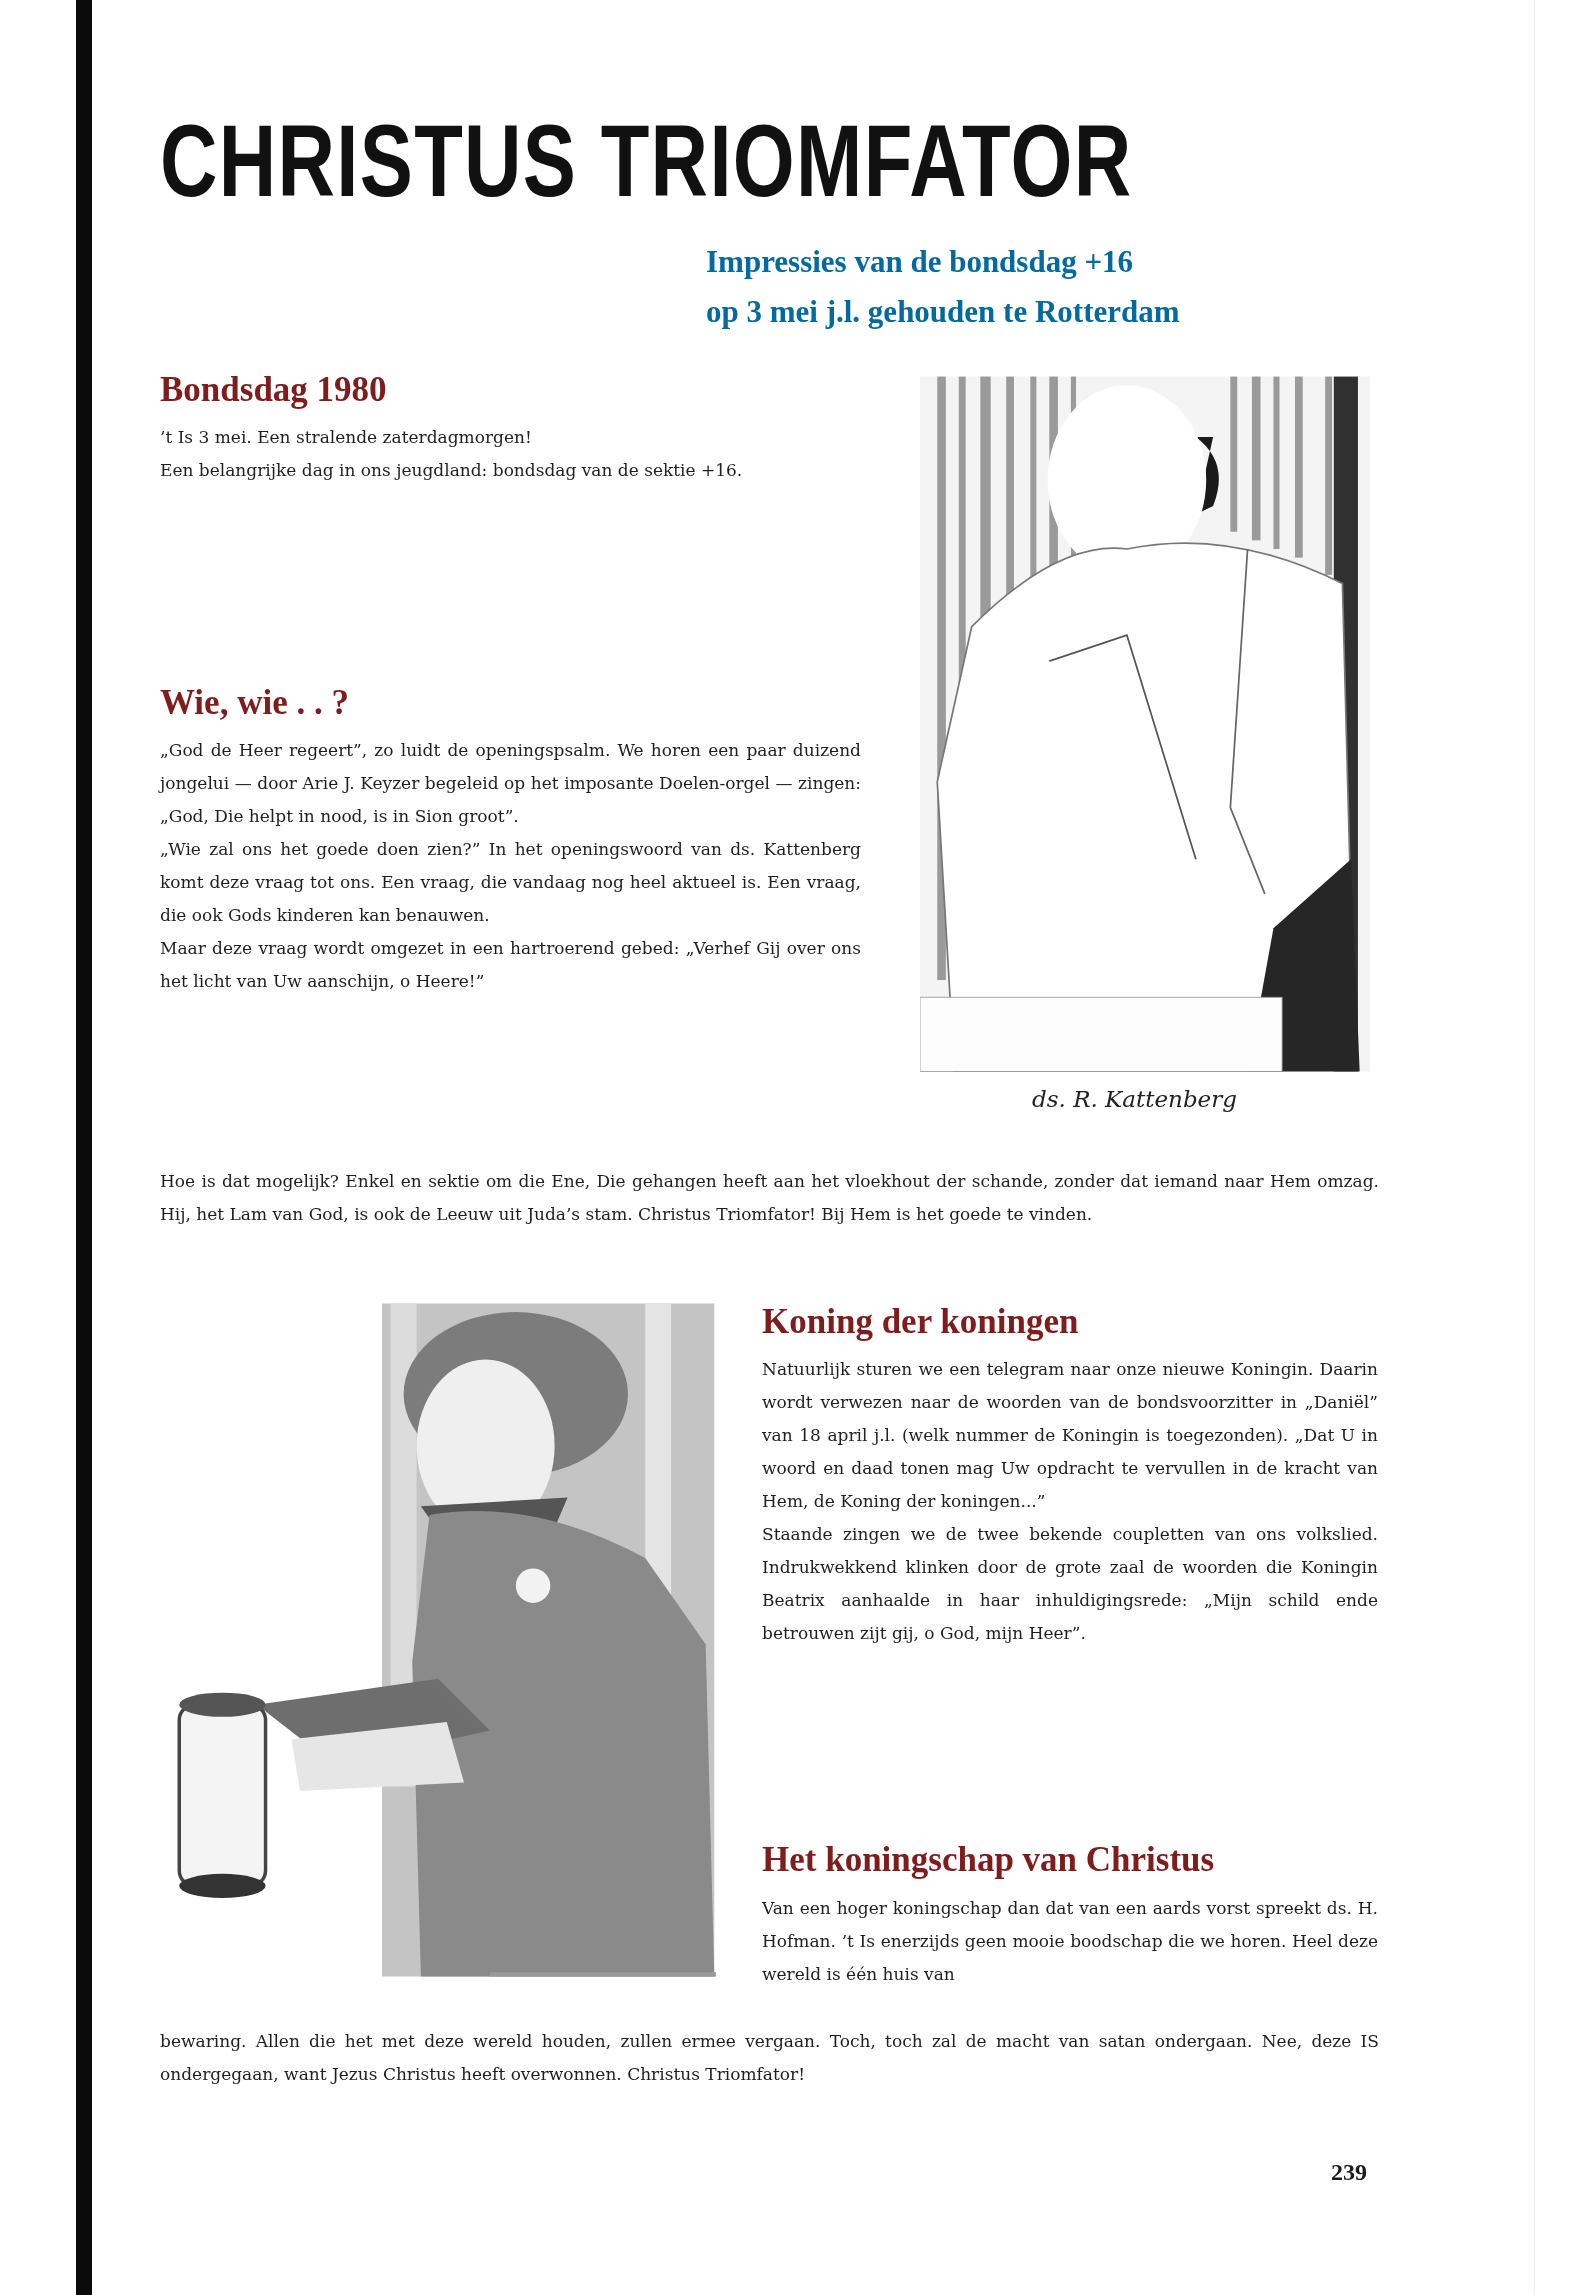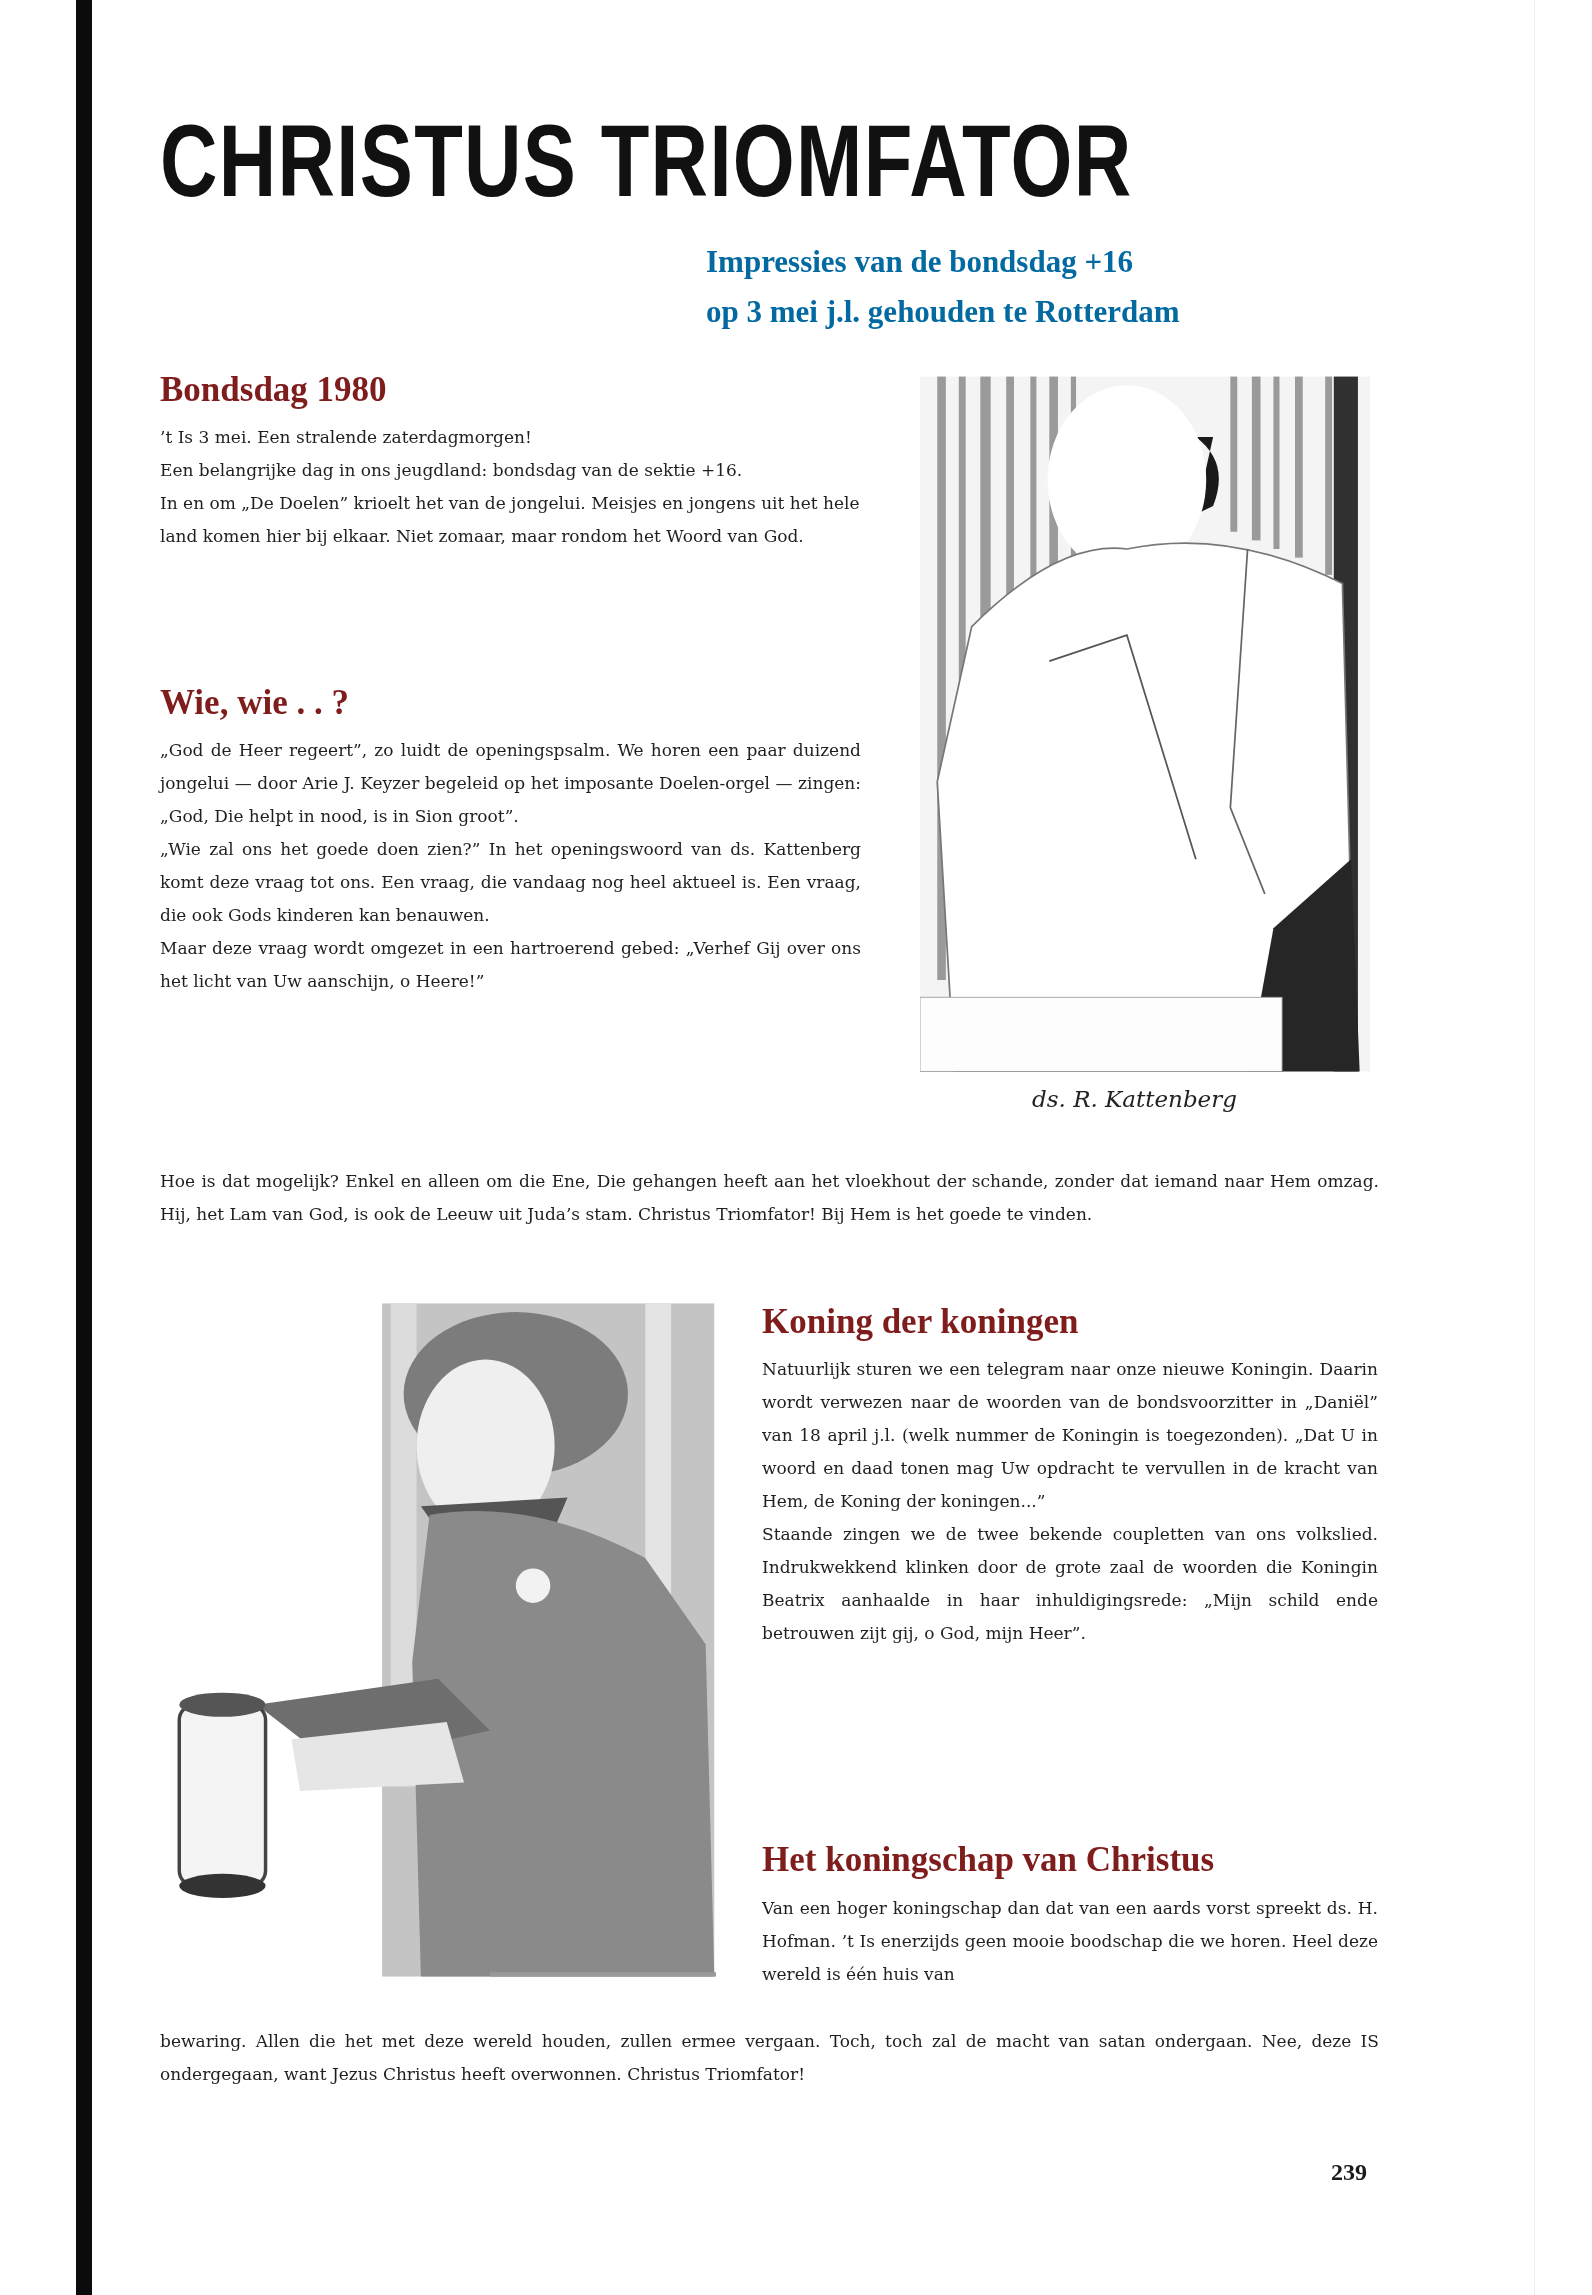--- a/index.html
+++ b/index.html
@@ -26,30 +26,29 @@
 <div class="title">CHRISTUS TRIOMFATOR</div>
 <div class="subtitle">
   <div>Impressies van de bondsdag +16</div>
   <div>op 3 mei j.l. gehouden te Rotterdam</div>
 </div>
 
 <div class="heading" style="left:160px; top:371px;">Bondsdag 1980</div>
 <div class="body" style="left:160px; top:421px; width:701px; text-align:left;">
   <p>’t Is 3 mei. Een stralende zaterdagmorgen!</p>
   <p>Een belangrijke dag in ons jeugdland: bondsdag van de sektie +16.</p>
-  <p>In en om „De Doelen” krioelt het van de jongelui. Meisjes en jongens uit het hele land komen hier bij elkaar. Niet zomaar, maar rondom het Woord van God.</p>
 </div>
 
 <div class="heading" style="left:160px; top:684px;">Wie, wie . . ?</div>
 <div class="body" style="left:160px; top:734px; width:701px;">
   <p>„God de Heer regeert”, zo luidt de openingspsalm. We horen een paar duizend jongelui — door Arie J. Keyzer begeleid op het imposante Doelen-orgel — zingen: „God, Die helpt in nood, is in Sion groot”.</p>
   <p>„Wie zal ons het goede doen zien?” In het openingswoord van ds. Kattenberg komt deze vraag tot ons. Een vraag, die vandaag nog heel aktueel is. Een vraag, die ook Gods kinderen kan benauwen.</p>
   <p>Maar deze vraag wordt omgezet in een hartroerend gebed: „Verhef Gij over ons het licht van Uw aanschijn, o Heere!”</p>
 </div>
-<div class="body" style="left:160px; top:1165px; width:1219px;">Hoe is dat mogelijk? Enkel en alleen om die Ene, Die gehangen heeft aan het vloekhout der schande, zonder dat iemand naar Hem omzag. Hij, het Lam van God, is ook de Leeuw uit Juda’s stam. Christus Triomfator! Bij Hem is het goede te vinden.</div>
+<div class="body" style="left:160px; top:1165px; width:1219px;">Hoe is dat mogelijk? Enkel en sektie om die Ene, Die gehangen heeft aan het vloekhout der schande, zonder dat iemand naar Hem omzag. Hij, het Lam van God, is ook de Leeuw uit Juda’s stam. Christus Triomfator! Bij Hem is het goede te vinden.</div>
 
 <div class="photo" style="left:920px; top:376px; width:450px; height:696px;">
   <svg width="450" height="696" viewBox="0 0 522 806">
     <rect x="0" y="0" width="522" height="806" fill="#f4f4f4"></rect>
     <g fill="#9a9a9a">
       <rect x="20" y="0" width="10" height="700"></rect>
         <rect x="45" y="0" width="8" height="720"></rect>
         <rect x="70" y="0" width="12" height="700"></rect>
       <rect x="100" y="0" width="9" height="690"></rect>
         <rect x="128" y="0" width="7" height="700"></rect>

